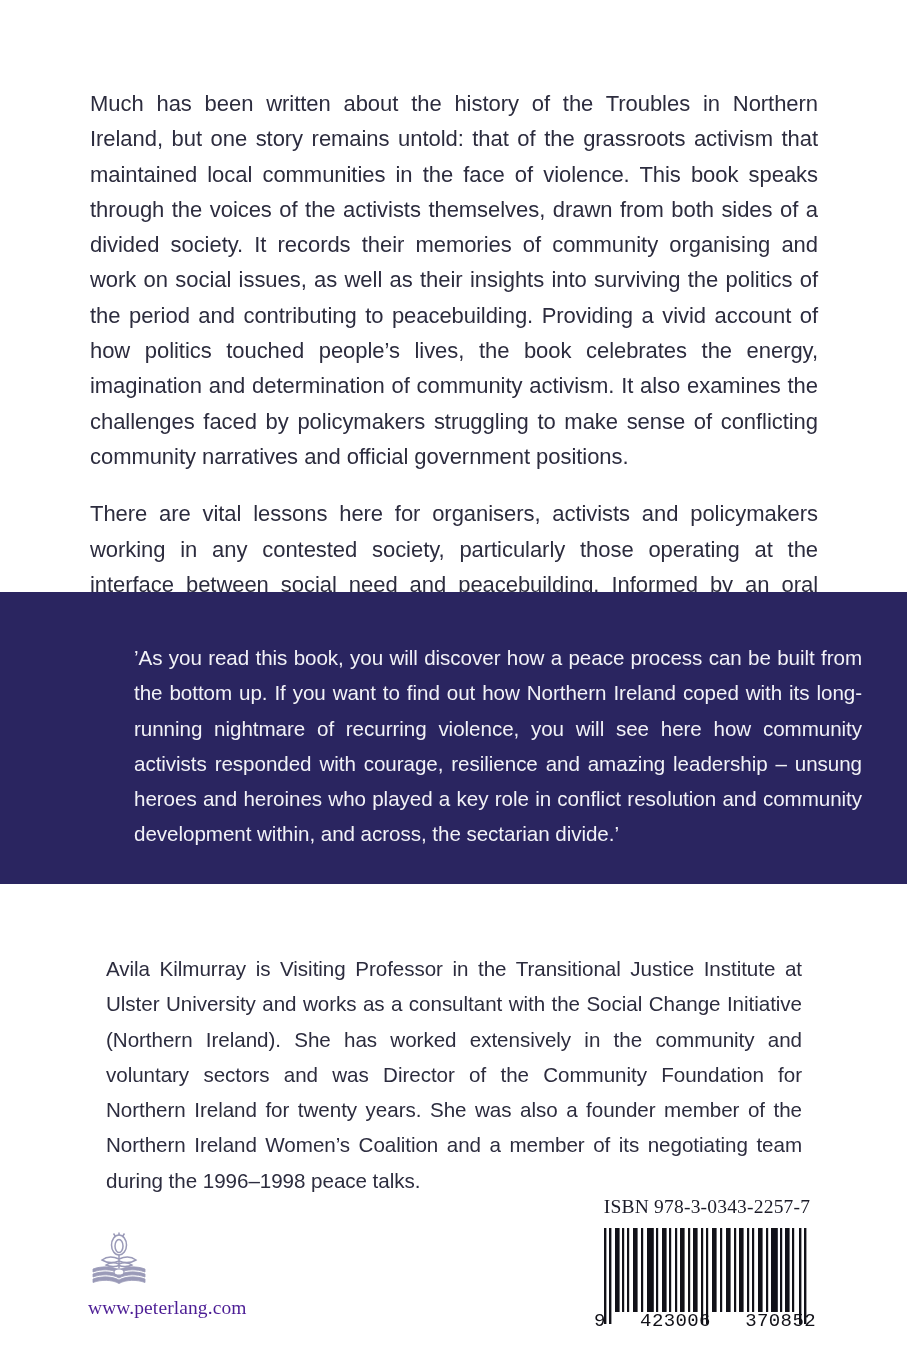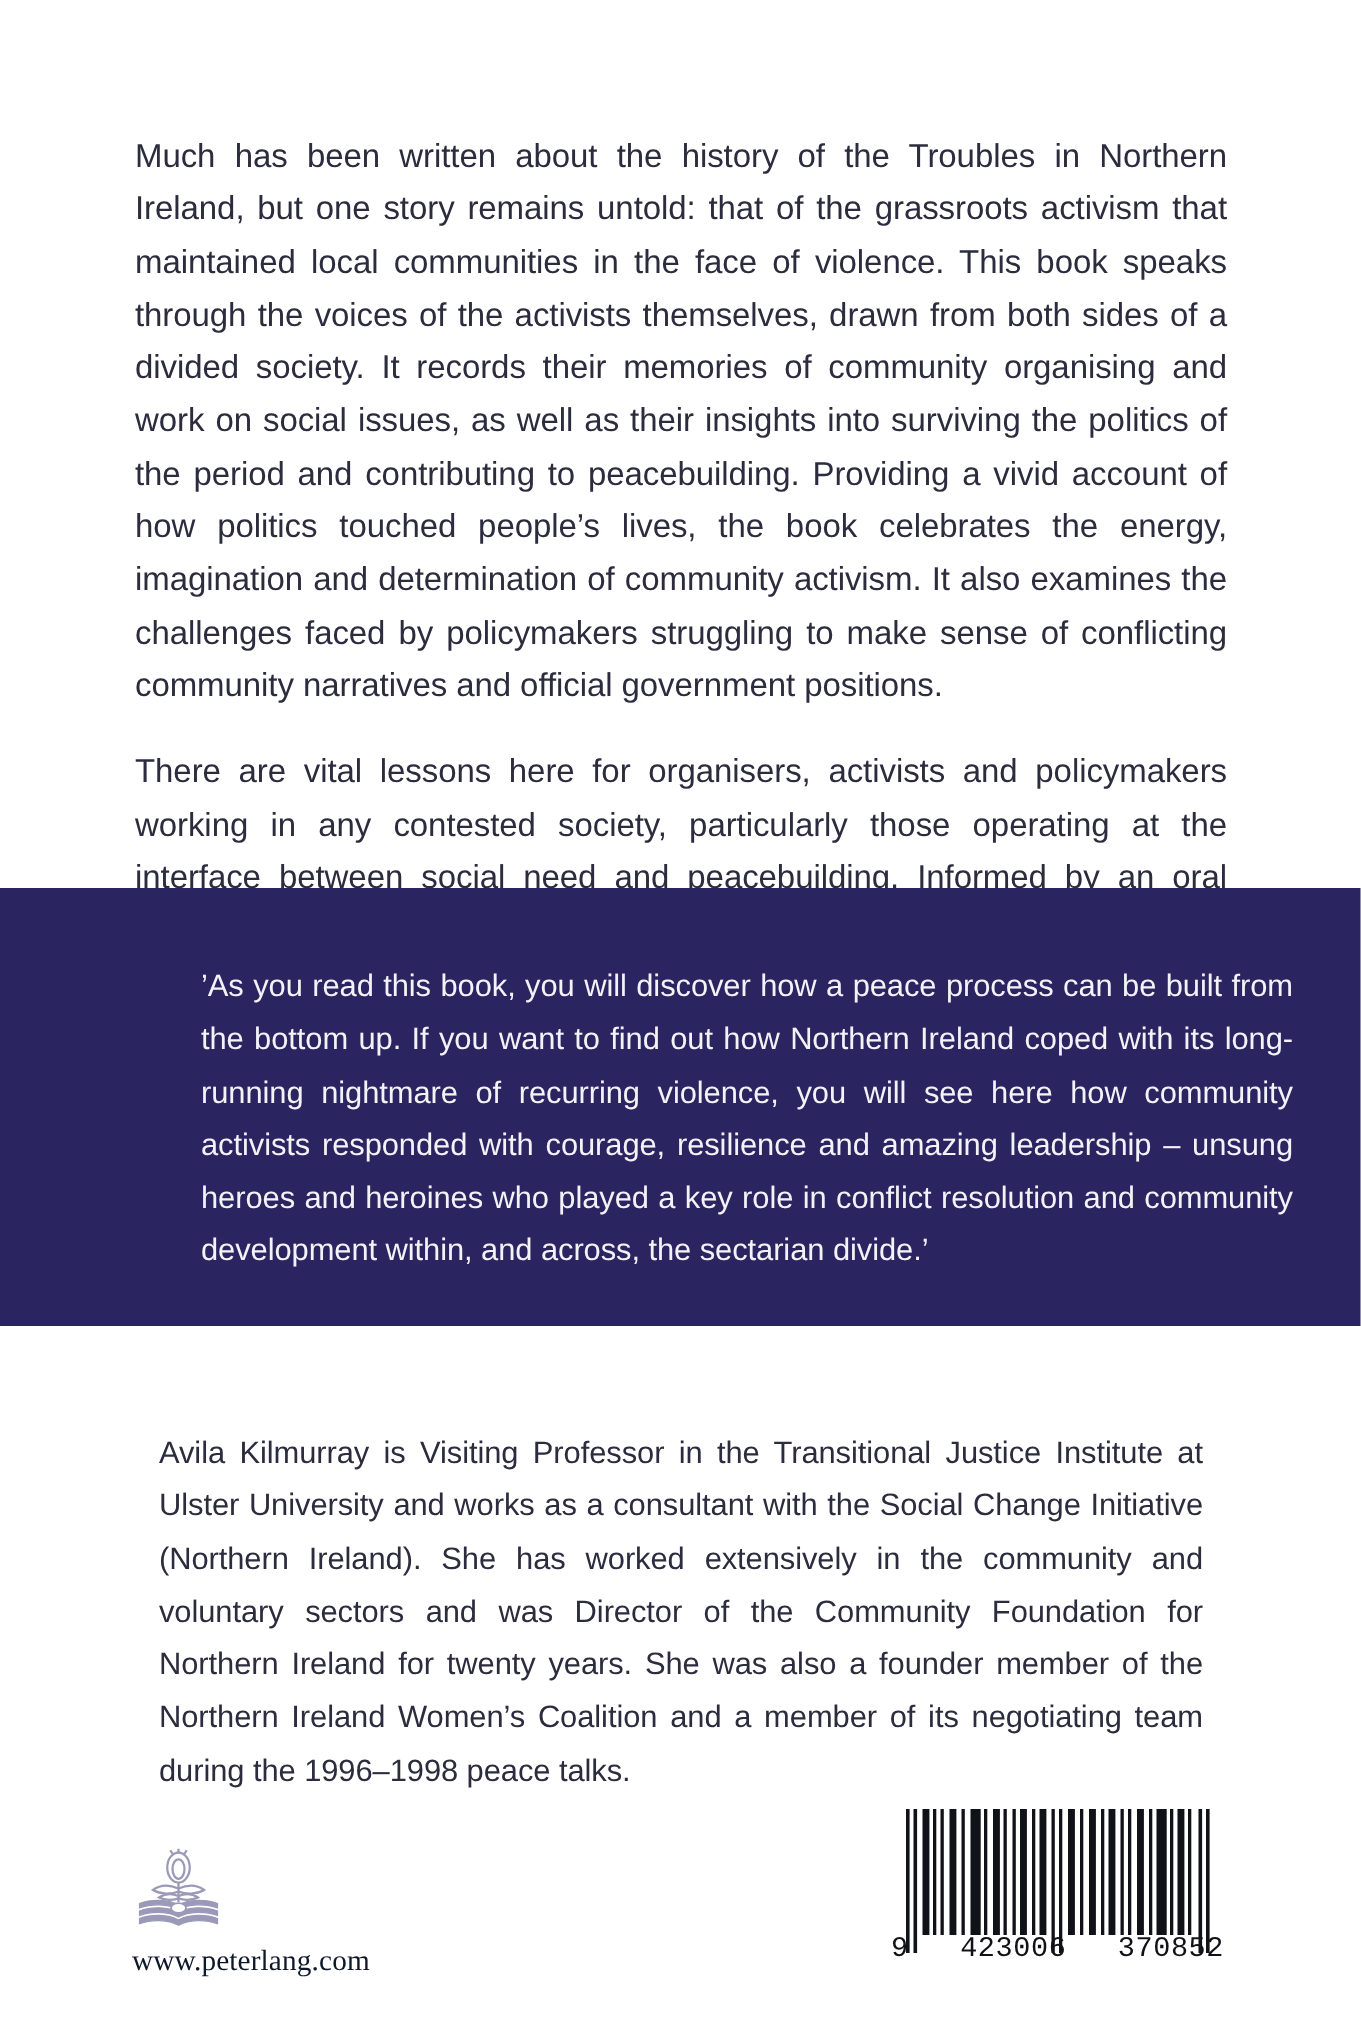--- a/index.html
+++ b/index.html
@@ -110,21 +110,21 @@
     display: block;
     width: 62px;
     height: 56px;
   }
   .publisher-url {
     display: block;
     margin-top: 9px;
     font-family: "Liberation Serif", serif;
     font-size: 19.5px;
     line-height: 22px;
-    color: #0f172a;
+    color: #4c1d95;
     letter-spacing: 0.1px;
   }
 
   .isbn-block {
     position: absolute;
     left: 592px;
     top: 1196px;
     width: 230px;
     text-align: center;
   }
@@ -209,20 +209,21 @@
           <path d="M31 43 C24 39 13 39 5 42 L5 45 C13 42 24 42 31 46 C38 42 49 42 57 45 L57 42 C49 39 38 39 31 43 Z"></path>
           <path d="M31 48 C24 44 13 44 5 47 L5 50.5 C13 47.5 24 47.5 31 51.5 C38 47.5 49 47.5 57 50.5 L57 47 C49 44 38 44 31 48 Z"></path>
         </g>
         <ellipse cx="31" cy="40" rx="5" ry="3.2" fill="#ffffff" stroke="#9a9ab8" stroke-width="1.2"></ellipse>
       </svg>
     </span>
     <span class="publisher-url">www.peterlang.com</span>
   </div>
 
   <div class="isbn-block">
+    <span class="isbn-text">ISBN 978-3-0343-2257-7</span>
     <div class="barcode-wrap">
       <svg class="barcode-bars" viewBox="0 0 226 104" preserveAspectRatio="none" xmlns="http://www.w3.org/2000/svg" aria-hidden="true">
         <rect x="0" y="0" width="226" height="104" fill="#ffffff"></rect>
         <g fill="#111118">
 
           <rect x="12" y="2" width="2.4" height="96"></rect>
           <rect x="17" y="2" width="2.4" height="96"></rect>
 
           <rect x="23" y="2" width="4.6" height="84"></rect>
           <rect x="30" y="2" width="2.2" height="84"></rect>

